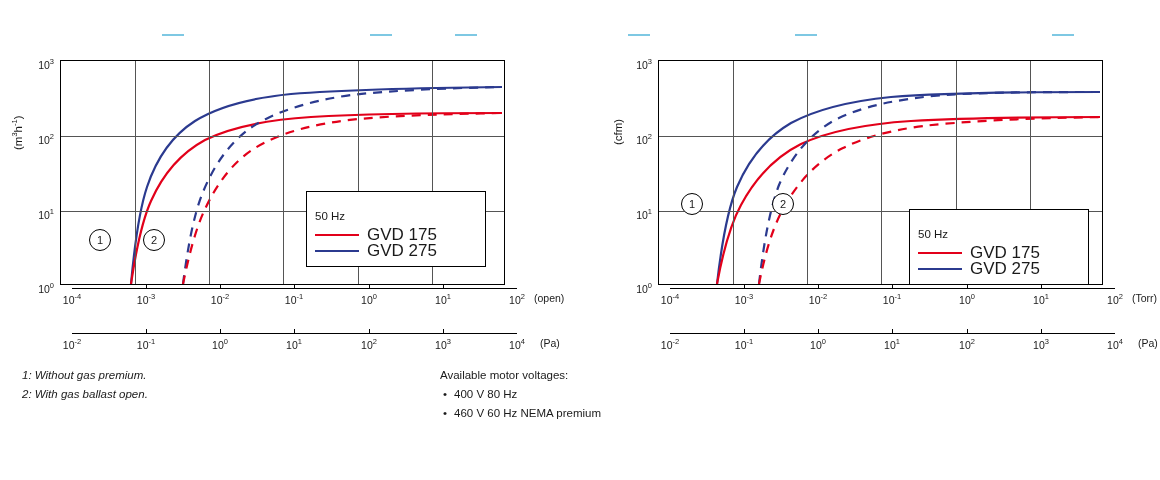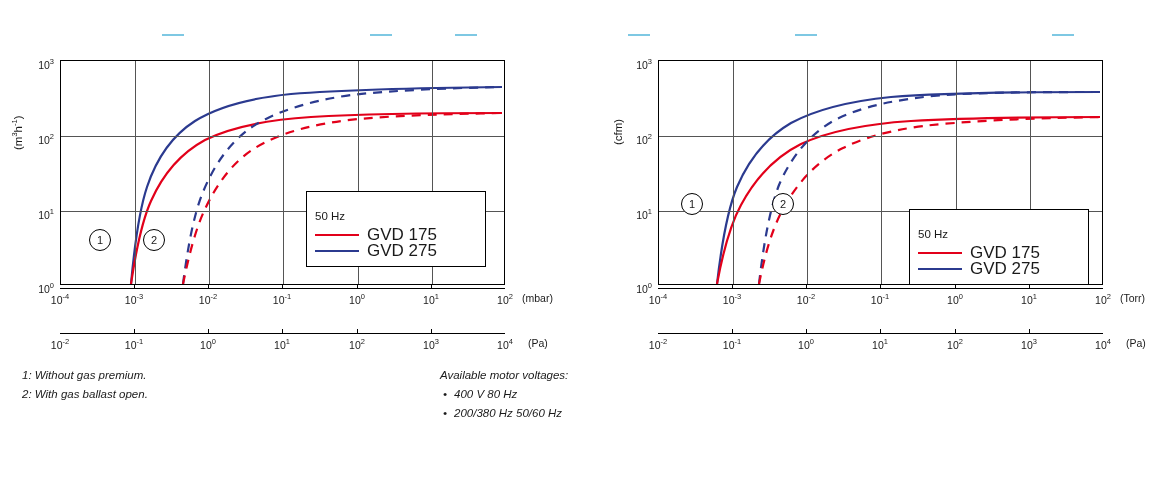--- a/index.html
+++ b/index.html
@@ -83,21 +83,21 @@
   }
   .ytick {
     position: absolute;
     width: 40px;
     text-align: right;
     font-size: 10.5px;
     left: 2px;
   }
   .xaxis {
     position: absolute;
-    left: 48px;
+    left: 60px;
     width: 445px;
     height: 1px;
   }
   .xaxis-line {
     position: absolute;
     left: 0;
     top: 0;
     width: 100%;
     height: 1.4px;
     background: #000;
@@ -163,21 +163,20 @@
     top: 366px;
     font-size: 11.5px;
     font-style: italic;
     line-height: 19px;
   }
   .motor {
     position: absolute;
     left: 440px;
     top: 366px;
     font-size: 11.5px;
-    font-style: italic;
     line-height: 19px;
   }
   .motor ul {
     margin: 0;
     padding-left: 14px;
     list-style: none;
   }
   .motor li {
     position: relative;
   }
@@ -255,21 +254,21 @@
     <div class="xtick-mark" style="left:222px;"></div>
     <div class="xtick-mark" style="left:297px;"></div>
     <div class="xtick-mark" style="left:371px;"></div>
     <div class="xtick-label" style="left:0px;">10<sup>-4</sup></div>
     <div class="xtick-label" style="left:74px;">10<sup>-3</sup></div>
     <div class="xtick-label" style="left:148px;">10<sup>-2</sup></div>
     <div class="xtick-label" style="left:222px;">10<sup>-1</sup></div>
     <div class="xtick-label" style="left:297px;">10<sup>0</sup></div>
     <div class="xtick-label" style="left:371px;">10<sup>1</sup></div>
     <div class="xtick-label" style="left:445px;">10<sup>2</sup></div>
-    <div class="axis-unit" style="left:462px;top:4px;">(mbar)</div>
+    <div class="axis-unit" style="left:462px;top:4px;">(open)</div>
   </div>
 
   <div class="xaxis" style="top:288px;">
     <div class="xaxis-line"></div>
     <div class="xtick-mark" style="left:74px;"></div>
     <div class="xtick-mark" style="left:148px;"></div>
     <div class="xtick-mark" style="left:222px;"></div>
     <div class="xtick-mark" style="left:297px;"></div>
     <div class="xtick-mark" style="left:371px;"></div>
     <div class="xtick-label" style="left:0px;">10<sup>-2</sup></div>
@@ -365,15 +364,15 @@
 
 <div class="notes">
   <div>1: Without gas premium.</div>
   <div>2: With gas ballast open.</div>
 </div>
 
 <div class="motor">
   <div>Available motor voltages:</div>
   <ul>
     <li>400 V 80 Hz</li>
-    <li>200/380 Hz 50/60 Hz</li>
+    <li>460 V 60 Hz NEMA premium</li>
   </ul>
 </div>
 
 </body></html>

